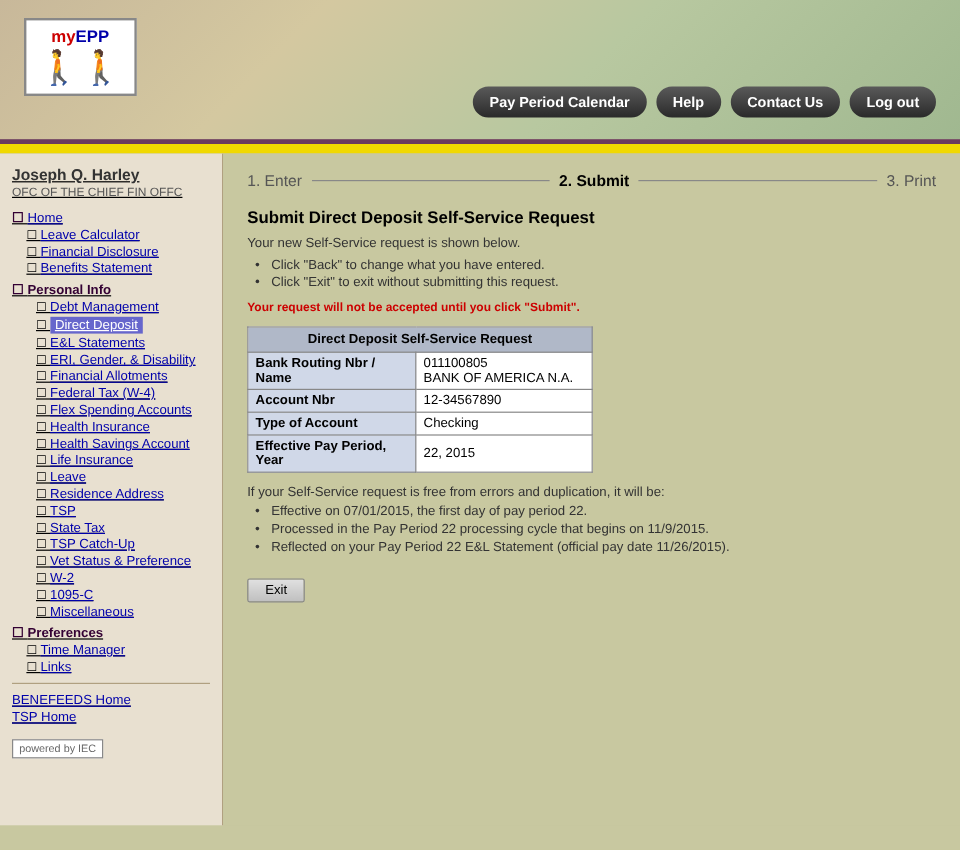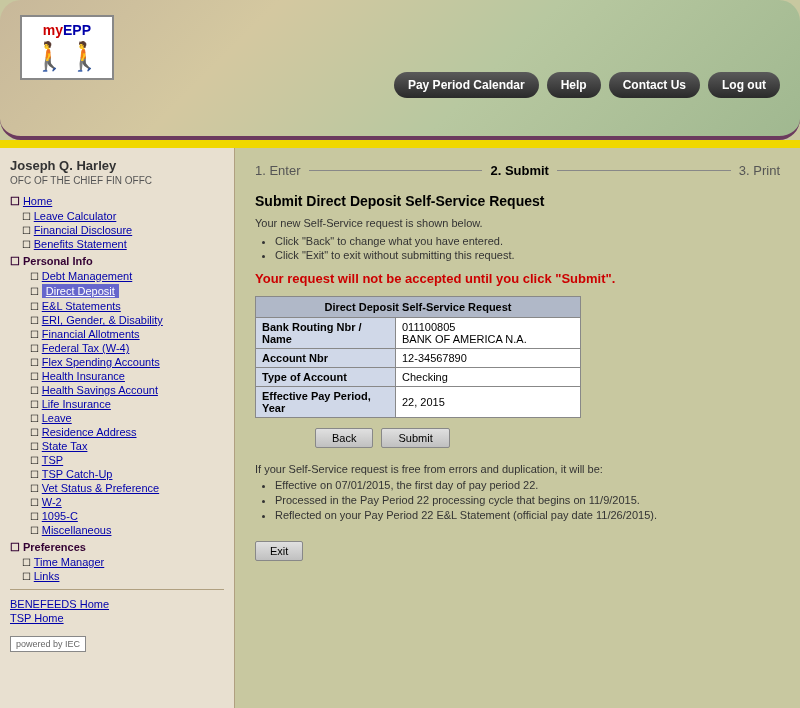--- a/index.html
+++ b/index.html
@@ -1,24 +1,23 @@
 <!DOCTYPE html>
 <html><head>
   <meta charset="utf-8">
   <style>
     * { margin: 0; padding: 0; box-sizing: border-box; }
     body { font-family: Arial, sans-serif; font-size: 12px; background: #c8c8a0; width: 800px; }
 
     
     #header {
       background: linear-gradient(135deg, #c8b89a 0%, #d4c8a0 30%, #b8c8a0 60%, #a0b890 100%);
-      height: 140px;
+      height: 120px;
       position: relative;
       border-bottom: 4px solid #6b3a5e;
-      border-radius: 21px;
     }
     #logo-area {
       position: absolute;
       top: 15px;
       left: 20px;
     }
     .logo-box {
       background: white;
       border: 2px solid #888;
       padding: 5px 10px;
@@ -60,25 +59,26 @@
 
     
     #main-layout {
       display: flex;
       background: #c8c8a0;
       min-height: 560px;
     }
 
     
     #sidebar {
-      width: 235px;
+      width: 186px;
       background: #e8e0d0;
       border-right: 1px solid #b0a080;
       padding: 10px;
       flex-shrink: 0;
+      text-decoration: underline;
     }
     .sidebar-username {
       font-weight: bold;
       font-size: 13px;
       color: #333;
       margin-bottom: 2px;
     }
     .sidebar-org {
       font-size: 10px;
       color: #555;
@@ -174,28 +174,28 @@
       margin-bottom: 10px;
     }
     .bullet-list li {
       font-size: 11px;
       color: #333;
       margin-bottom: 2px;
     }
     .warning-text {
       color: #cc0000;
       font-weight: bold;
-      font-size: 13px;
+      font-size: 10px;
       margin-bottom: 10px;
     }
 
     
     .dd-table {
       border-collapse: collapse;
-      width: 326px;
+      width: 288px;
       margin-bottom: 10px;
       background: white;
     }
     .dd-table .table-header {
       background: #b0b8c8;
       font-weight: bold;
       font-size: 11px;
       text-align: center;
       padding: 4px;
       border: 1px solid #888;
@@ -329,24 +329,24 @@
       <li class="indent2">
         <span style="font-size:10px;">☐ </span><a>Life Insurance</a>
       </li>
       <li class="indent2">
         <span style="font-size:10px;">☐ </span><a>Leave</a>
       </li>
       <li class="indent2">
         <span style="font-size:10px;">☐ </span><a>Residence Address</a>
       </li>
       <li class="indent2">
+        <span style="font-size:10px;">☐ </span><a>TSP</a>
+      </li>
+      <li class="indent2">
         <span style="font-size:10px;">☐ </span><a>State Tax</a>
-      </li>
-      <li class="indent2">
-        <span style="font-size:10px;">☐ </span><a>TSP</a>
       </li>
       <li class="indent2">
         <span style="font-size:10px;">☐ </span><a>TSP Catch-Up</a>
       </li>
       <li class="indent2">
         <span style="font-size:10px;">☐ </span><a>Vet Status &amp; Preference</a>
       </li>
       <li class="indent2">
         <span style="font-size:10px;">☐ </span><a>W-2</a>
       </li>
@@ -415,24 +415,20 @@
         <td class="value-cell">Checking</td>
       </tr>
       <tr>
         <td class="label-cell">Effective Pay Period, Year</td>
         <td class="value-cell">22, 2015</td>
       </tr>
     </tbody>
       </table>
 
     
-    <div class="form-buttons">
-      <button class="form-btn">Back</button>
-      <button class="form-btn">Submit</button>
-    </div>
 
     
     <div class="info-section">
       <div class="info-title">If your Self-Service request is free from errors and duplication, it will be:</div>
       <ul class="bullet-list">
         <li>Effective on 07/01/2015, the first day of pay period 22.</li>
         <li>Processed in the Pay Period 22 processing cycle that begins on 11/9/2015.</li>
         <li>Reflected on your Pay Period 22 E&amp;L Statement (official pay date 11/26/2015).</li>
       </ul>
     </div>

